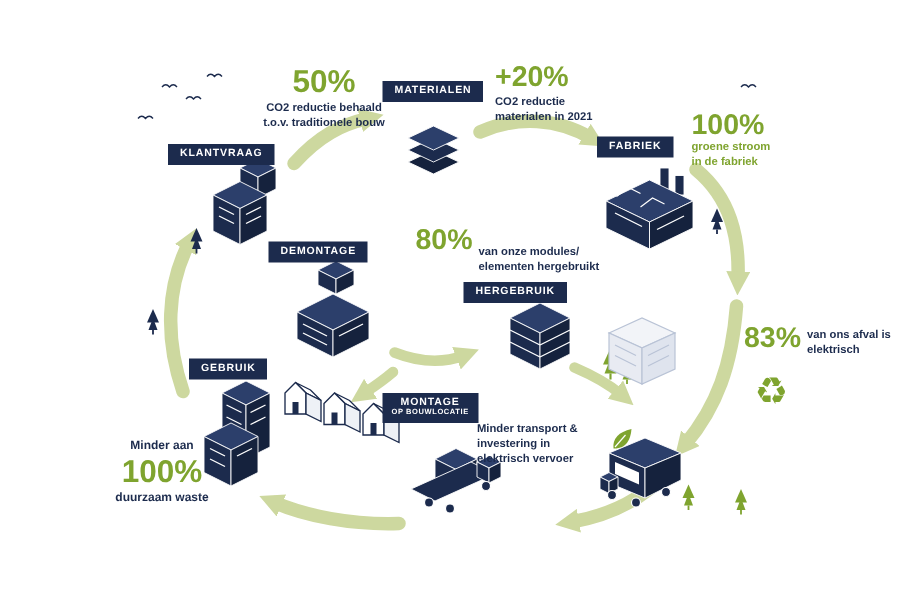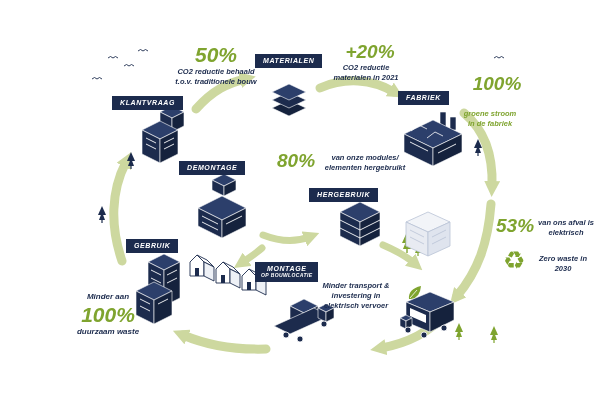--- a/index.html
+++ b/index.html
@@ -1,21 +1,21 @@
 <!DOCTYPE html>
 <html><head>
 <meta charset="utf-8">
 <style>
   * { margin:0; padding:0; box-sizing:border-box; }
   html,body { background:#ffffff; font-family:"Liberation Sans", sans-serif; }
   #canvas {
-    position:relative; width:604px; height:365px; background:#ffffff; overflow:hidden;font-style:italic;
+    position:relative; width:604px; height:365px; background:#ffffff; overflow:hidden;
   }
   #gfx { position:absolute; left:0; top:0; }
-  .abs { position:absolute;text-align:center; }
+  .abs { position:absolute; }
   .navybox {
     position:absolute; background:#1c2b4d; color:#ffffff;
     font-size:7px; font-weight:bold; letter-spacing:0.6px;
     padding:3px 8px; line-height:1.15; text-align:center; white-space:nowrap;
   }
   .navybox .sub { display:block; font-size:5px; letter-spacing:0.4px; }
   .pct { color:#7fa42f; font-weight:bold; font-size:19px; line-height:1; }
   .pct.big { font-size:21px; }
   .desc {
     color:#1c2b4d; font-size:7.5px; font-weight:bold; line-height:1.3;
@@ -255,35 +255,34 @@
     <div class="desc" style="margin-top:2px;">CO2 reductie behaald t.o.v. traditionele bouw</div>
   </div>
 
   <div class="abs" style="left:330px; top:42px; width:80px;">
     <div class="pct">+20%</div>
     <div class="desc" style="margin-top:2px; width:72px;">CO2 reductie materialen in 2021</div>
   </div>
 
   <div class="abs" style="left:461px; top:74px; width:72px;">
     <div class="pct">100%</div>
-    <div class="desc green" style="margin-top:16px; width:58px;">groene stroom in de fabriek</div>
+    <div class="desc green" style="margin-top:0; width:58px;">groene stroom in de fabriek</div>
   </div>
 
   <div class="abs statrow" style="left:277px; top:151px;">
     <div class="pct">80%</div>
-    <div class="desc" style="width:92px; margin-top:2px;">van onze modules/ elementen hergebruikt</div>
+    <div class="desc" style="width:92px; margin-top:12px;">van onze modules/ elementen hergebruikt</div>
   </div>
 
   <div class="abs statrow" style="left:496px; top:216px;">
-    <div class="pct">53%</div>
+    <div class="pct">83%</div>
     <div class="desc" style="width:56px; margin-top:2px;">van ons afval is elektrisch</div>
   </div>
 
   <div class="abs recycle" style="left:503px; top:248px;">♻</div>
-  <div class="abs desc" style="left:537px; top:254px; width:52px;">Zero waste in 2030</div>
 
   <div class="abs desc" style="left:318px; top:281px; width:76px;">Minder transport &amp; investering in elektrisch vervoer</div>
 
   <div class="abs center" style="left:64px; top:292px; width:88px;">
     <div class="desc" style="font-size:8px;">Minder aan</div>
     <div class="pct big" style="margin:2px 0;">100%</div>
     <div class="desc" style="font-size:8px;">duurzaam waste</div>
   </div>
 
 </div>

